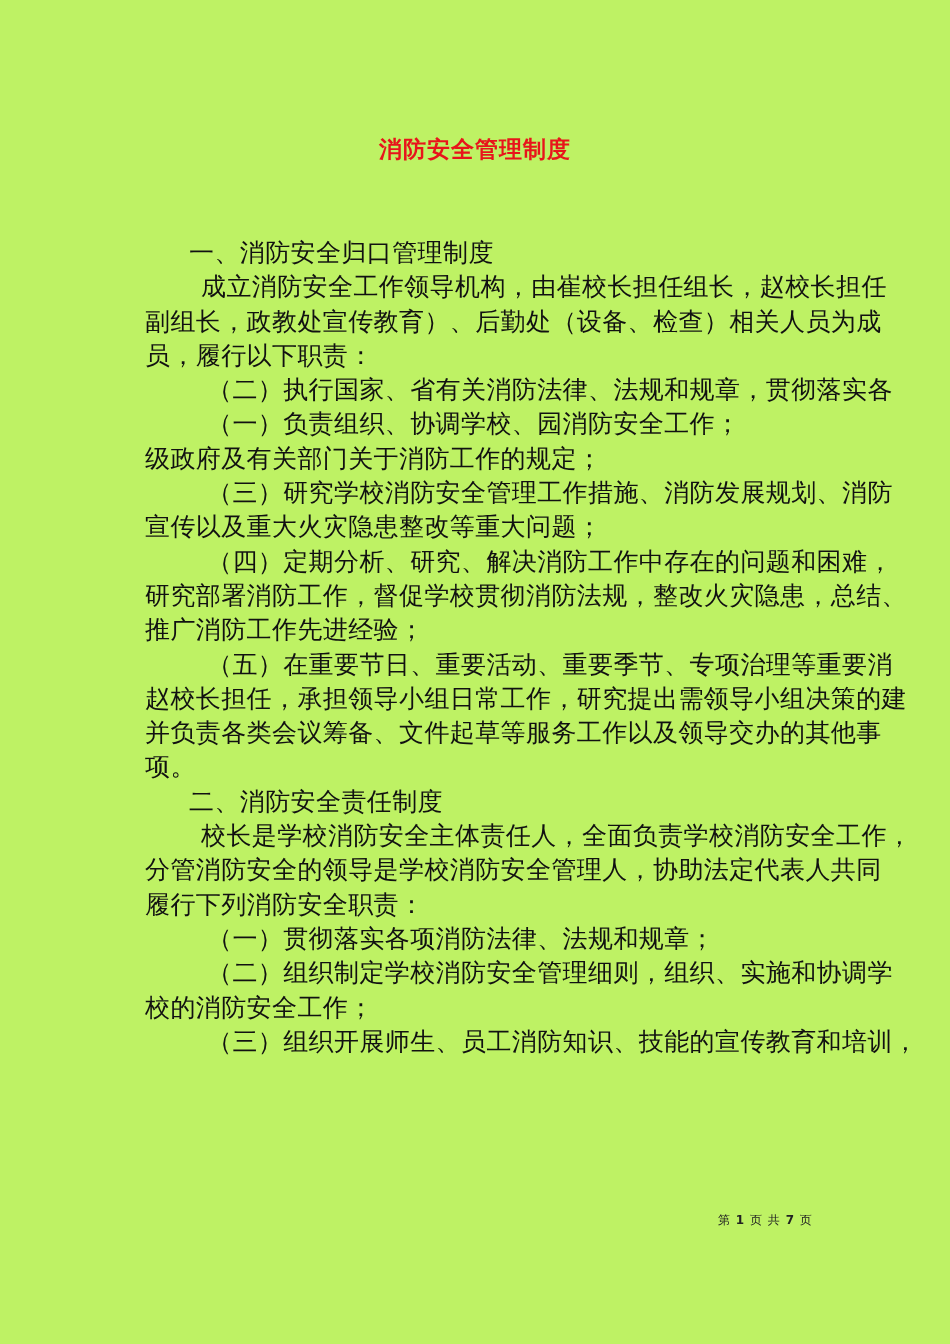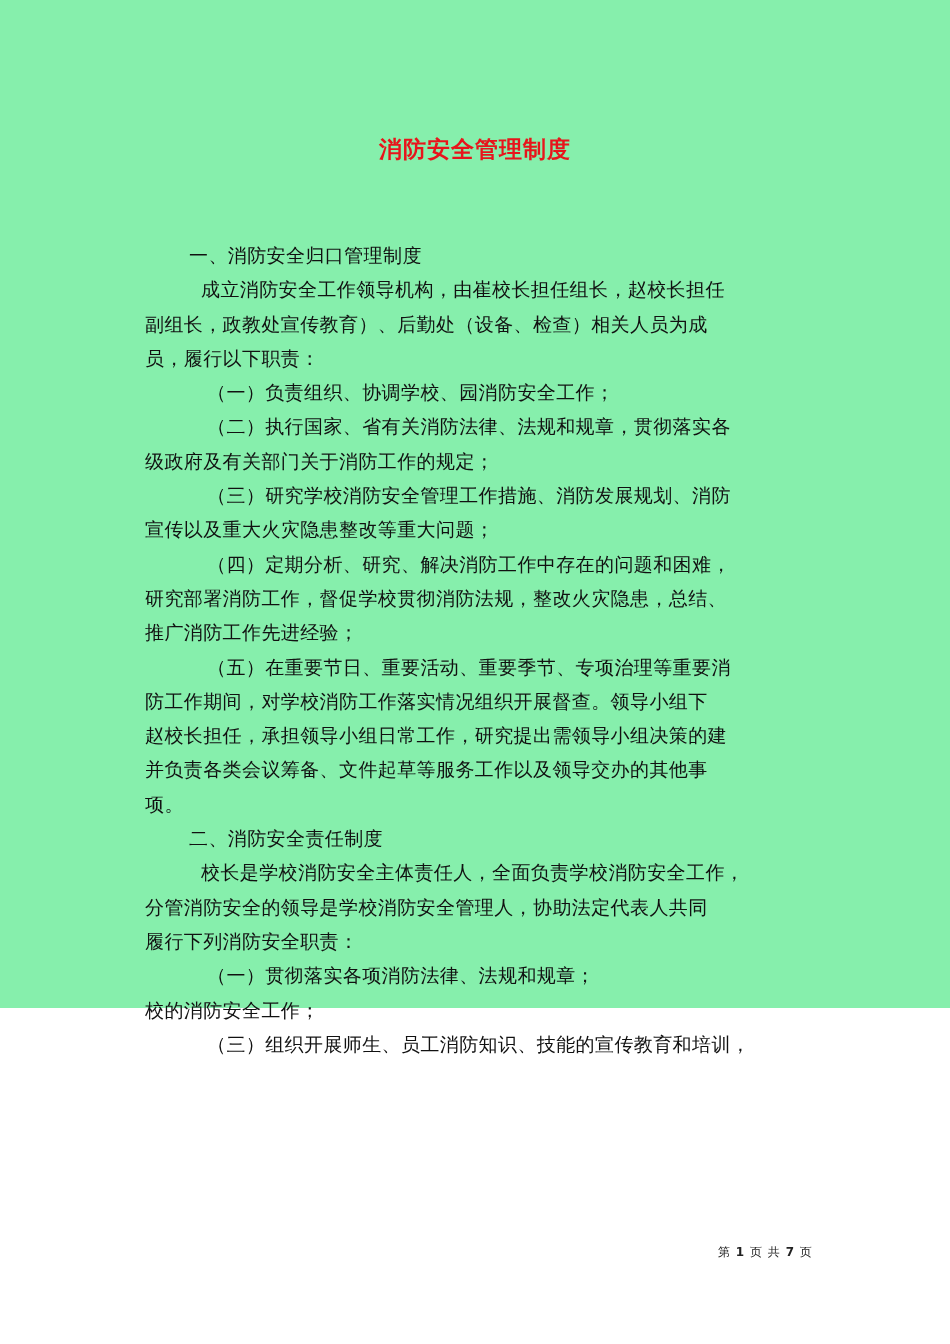--- a/index.html
+++ b/index.html
@@ -13,22 +13,22 @@
       position: relative;
       overflow: hidden;
       font-family: "DejaVu Serif", "Liberation Serif", serif;
       color: #111111;
     }
     .page {
       position: absolute;
       left: 0;
       top: 0;
       width: 950px;
-      height: 1008px;
-      background: #86efac;
+      height: 1344px;
+      background: #bef264;
     }
     .title {
       position: absolute;
       top: 132px;
       left: 0;
       width: 950px;
       text-align: center;
       font-size: 23px;
       font-weight: bold;
       color: #e8141b;
@@ -38,67 +38,68 @@
     .body {
       position: absolute;
       left: 145px;
       top: 238px;
       width: 670px;
     }
     .line {
       display: block;
       height: 34.3px;
       line-height: 34.3px;
-      font-size: 19px;
+      font-size: 25px;
       white-space: nowrap;
       letter-spacing: 0.4px;
+      font-family: Liberation Mono, monospace;
     }
     .indent-h { padding-left: 44px; }
     .indent-p { padding-left: 56px; }
     .indent-s { padding-left: 62px; }
     .footer {
       position: absolute;
       left: 718px;
-      top: 1244px;
+      top: 1212px;
       font-size: 12px;
       color: #222;
       white-space: nowrap;
       letter-spacing: 1px;
     }
     .footer b { font-weight: bold; font-family: "DejaVu Sans", sans-serif; font-size: 12px; }
   </style>
 </head>
 <body>
 
 <div class="page">
   <div class="title">消防安全管理制度</div>
 
   <div class="body">
     <span class="line indent-h">一、消防安全归口管理制度</span>
     <span class="line indent-p">成立消防安全工作领导机构，由崔校长担任组长，赵校长担任</span>
     <span class="line">副组长，政教处宣传教育）、后勤处（设备、检查）相关人员为成</span>
     <span class="line">员，履行以下职责：</span>
+    <span class="line indent-s">（二）执行国家、省有关消防法律、法规和规章，贯彻落实各</span>
     <span class="line indent-s">（一）负责组织、协调学校、园消防安全工作；</span>
-    <span class="line indent-s">（二）执行国家、省有关消防法律、法规和规章，贯彻落实各</span>
     <span class="line">级政府及有关部门关于消防工作的规定；</span>
     <span class="line indent-s">（三）研究学校消防安全管理工作措施、消防发展规划、消防</span>
     <span class="line">宣传以及重大火灾隐患整改等重大问题；</span>
     <span class="line indent-s">（四）定期分析、研究、解决消防工作中存在的问题和困难，</span>
     <span class="line">研究部署消防工作，督促学校贯彻消防法规，整改火灾隐患，总结、</span>
     <span class="line">推广消防工作先进经验；</span>
     <span class="line indent-s">（五）在重要节日、重要活动、重要季节、专项治理等重要消</span>
-    <span class="line">防工作期间，对学校消防工作落实情况组织开展督查。领导小组下</span>
     <span class="line">赵校长担任，承担领导小组日常工作，研究提出需领导小组决策的建</span>
     <span class="line">并负责各类会议筹备、文件起草等服务工作以及领导交办的其他事</span>
     <span class="line">项。</span>
     <span class="line indent-h">二、消防安全责任制度</span>
     <span class="line indent-p">校长是学校消防安全主体责任人，全面负责学校消防安全工作，</span>
     <span class="line">分管消防安全的领导是学校消防安全管理人，协助法定代表人共同</span>
     <span class="line">履行下列消防安全职责：</span>
     <span class="line indent-s">（一）贯彻落实各项消防法律、法规和规章；</span>
+    <span class="line indent-s">（二）组织制定学校消防安全管理细则，组织、实施和协调学</span>
     <span class="line">校的消防安全工作；</span>
     <span class="line indent-s">（三）组织开展师生、员工消防知识、技能的宣传教育和培训，</span>
   </div>
 
   <div class="footer">
     <span>第</span>
     <b>1</b>
     <span>页 共</span>
     <b>7</b>
     <span>页</span>

